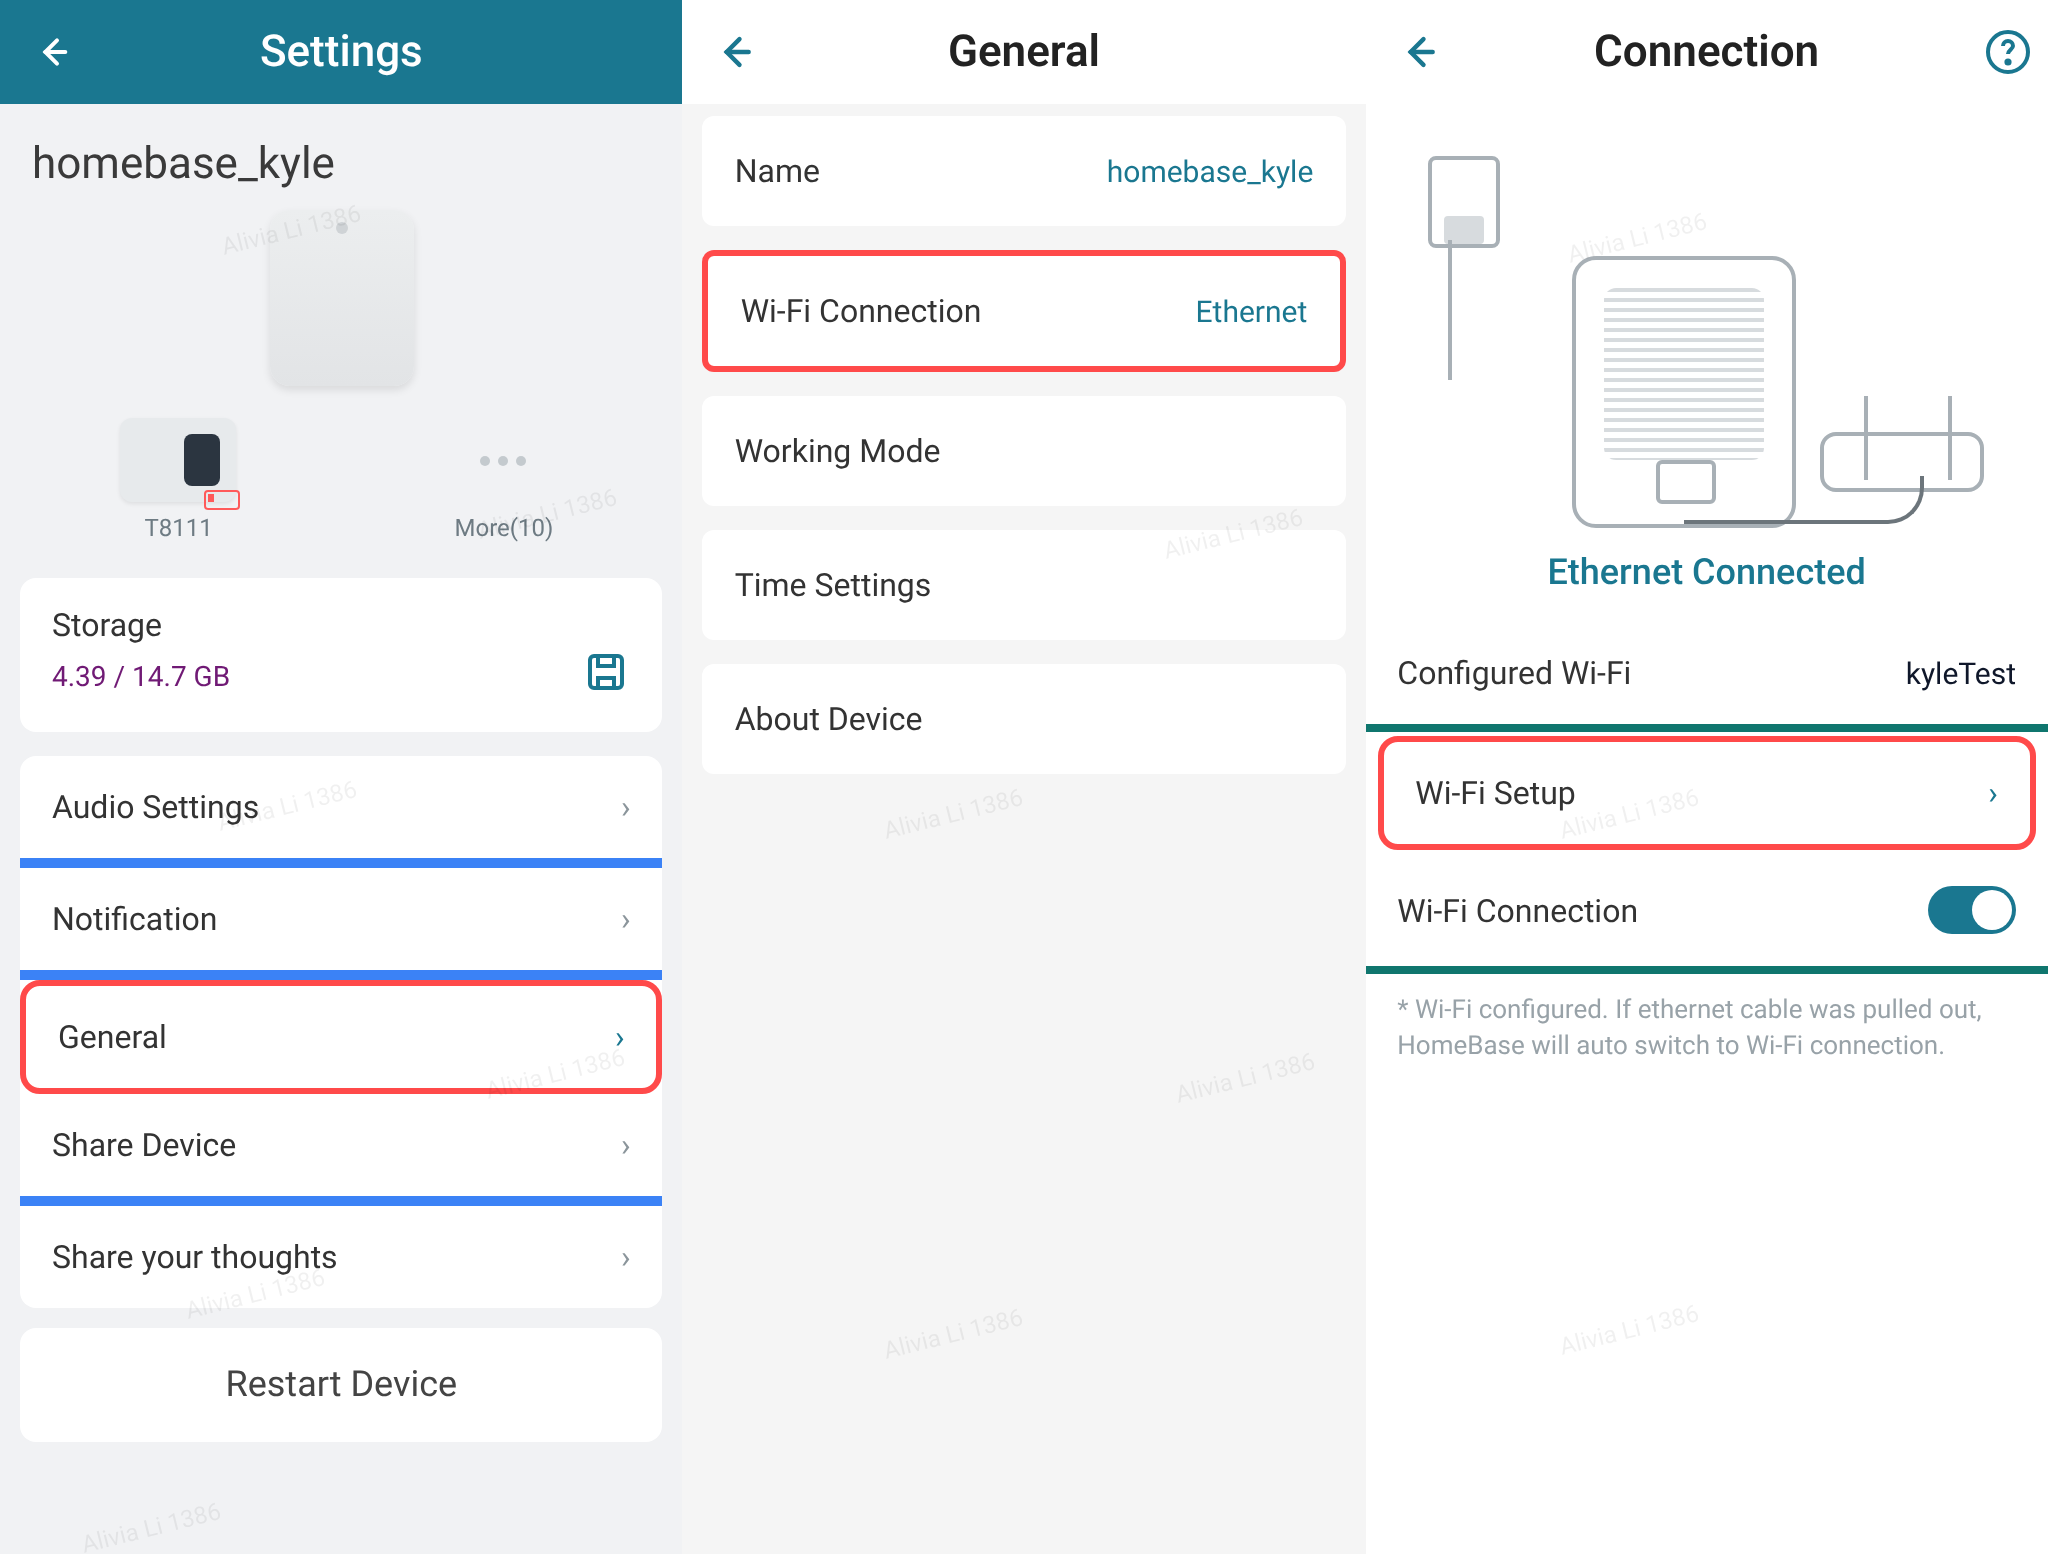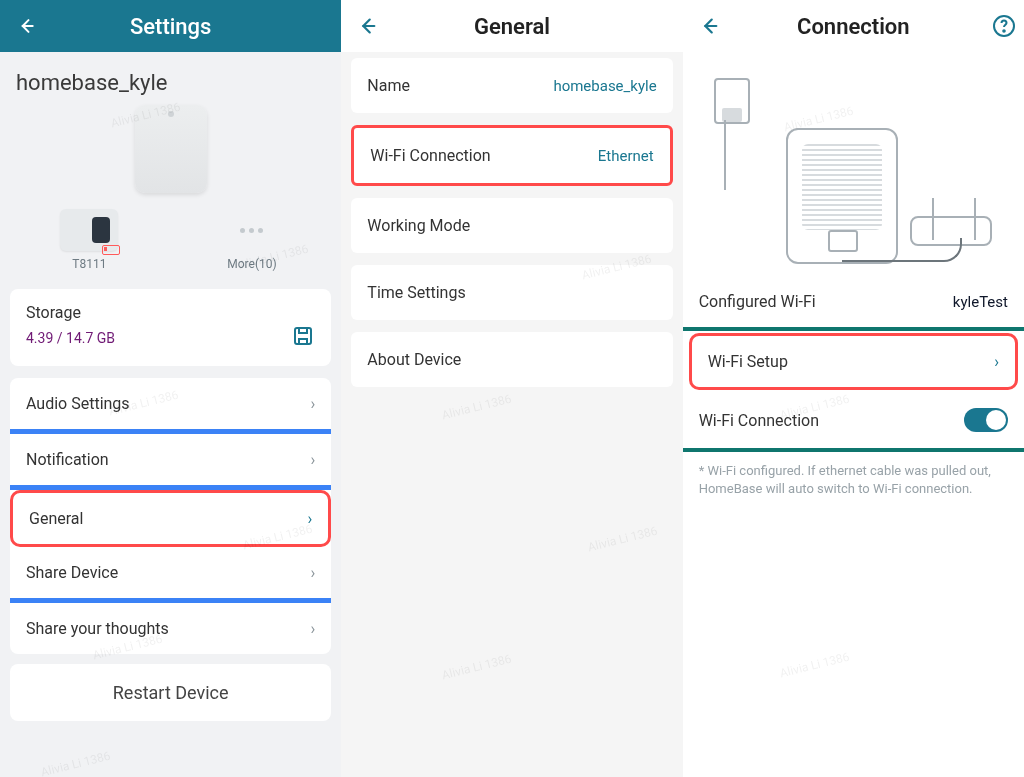--- a/index.html
+++ b/index.html
@@ -214,20 +214,21 @@
 
   <div class="illus">
     <div class="outlet"></div>
     <div class="plug-wire"></div>
     <div class="basebox"></div>
     <div class="router"></div>
     <div class="ant a1"></div>
       <div class="ant a2"></div>
     <div class="eth-wire"></div>
   </div>
+  <div class="eth-status">Ethernet Connected</div>
 
   <div class="r-row">
     <span>Configured Wi-Fi</span>
     <span class="val">kyleTest</span>
   </div>
   <div class="r-row hl">
     <span>Wi-Fi Setup</span>
     <span class="chev" style="color:#1a7790">›</span>
   </div>
   <div class="r-row">

